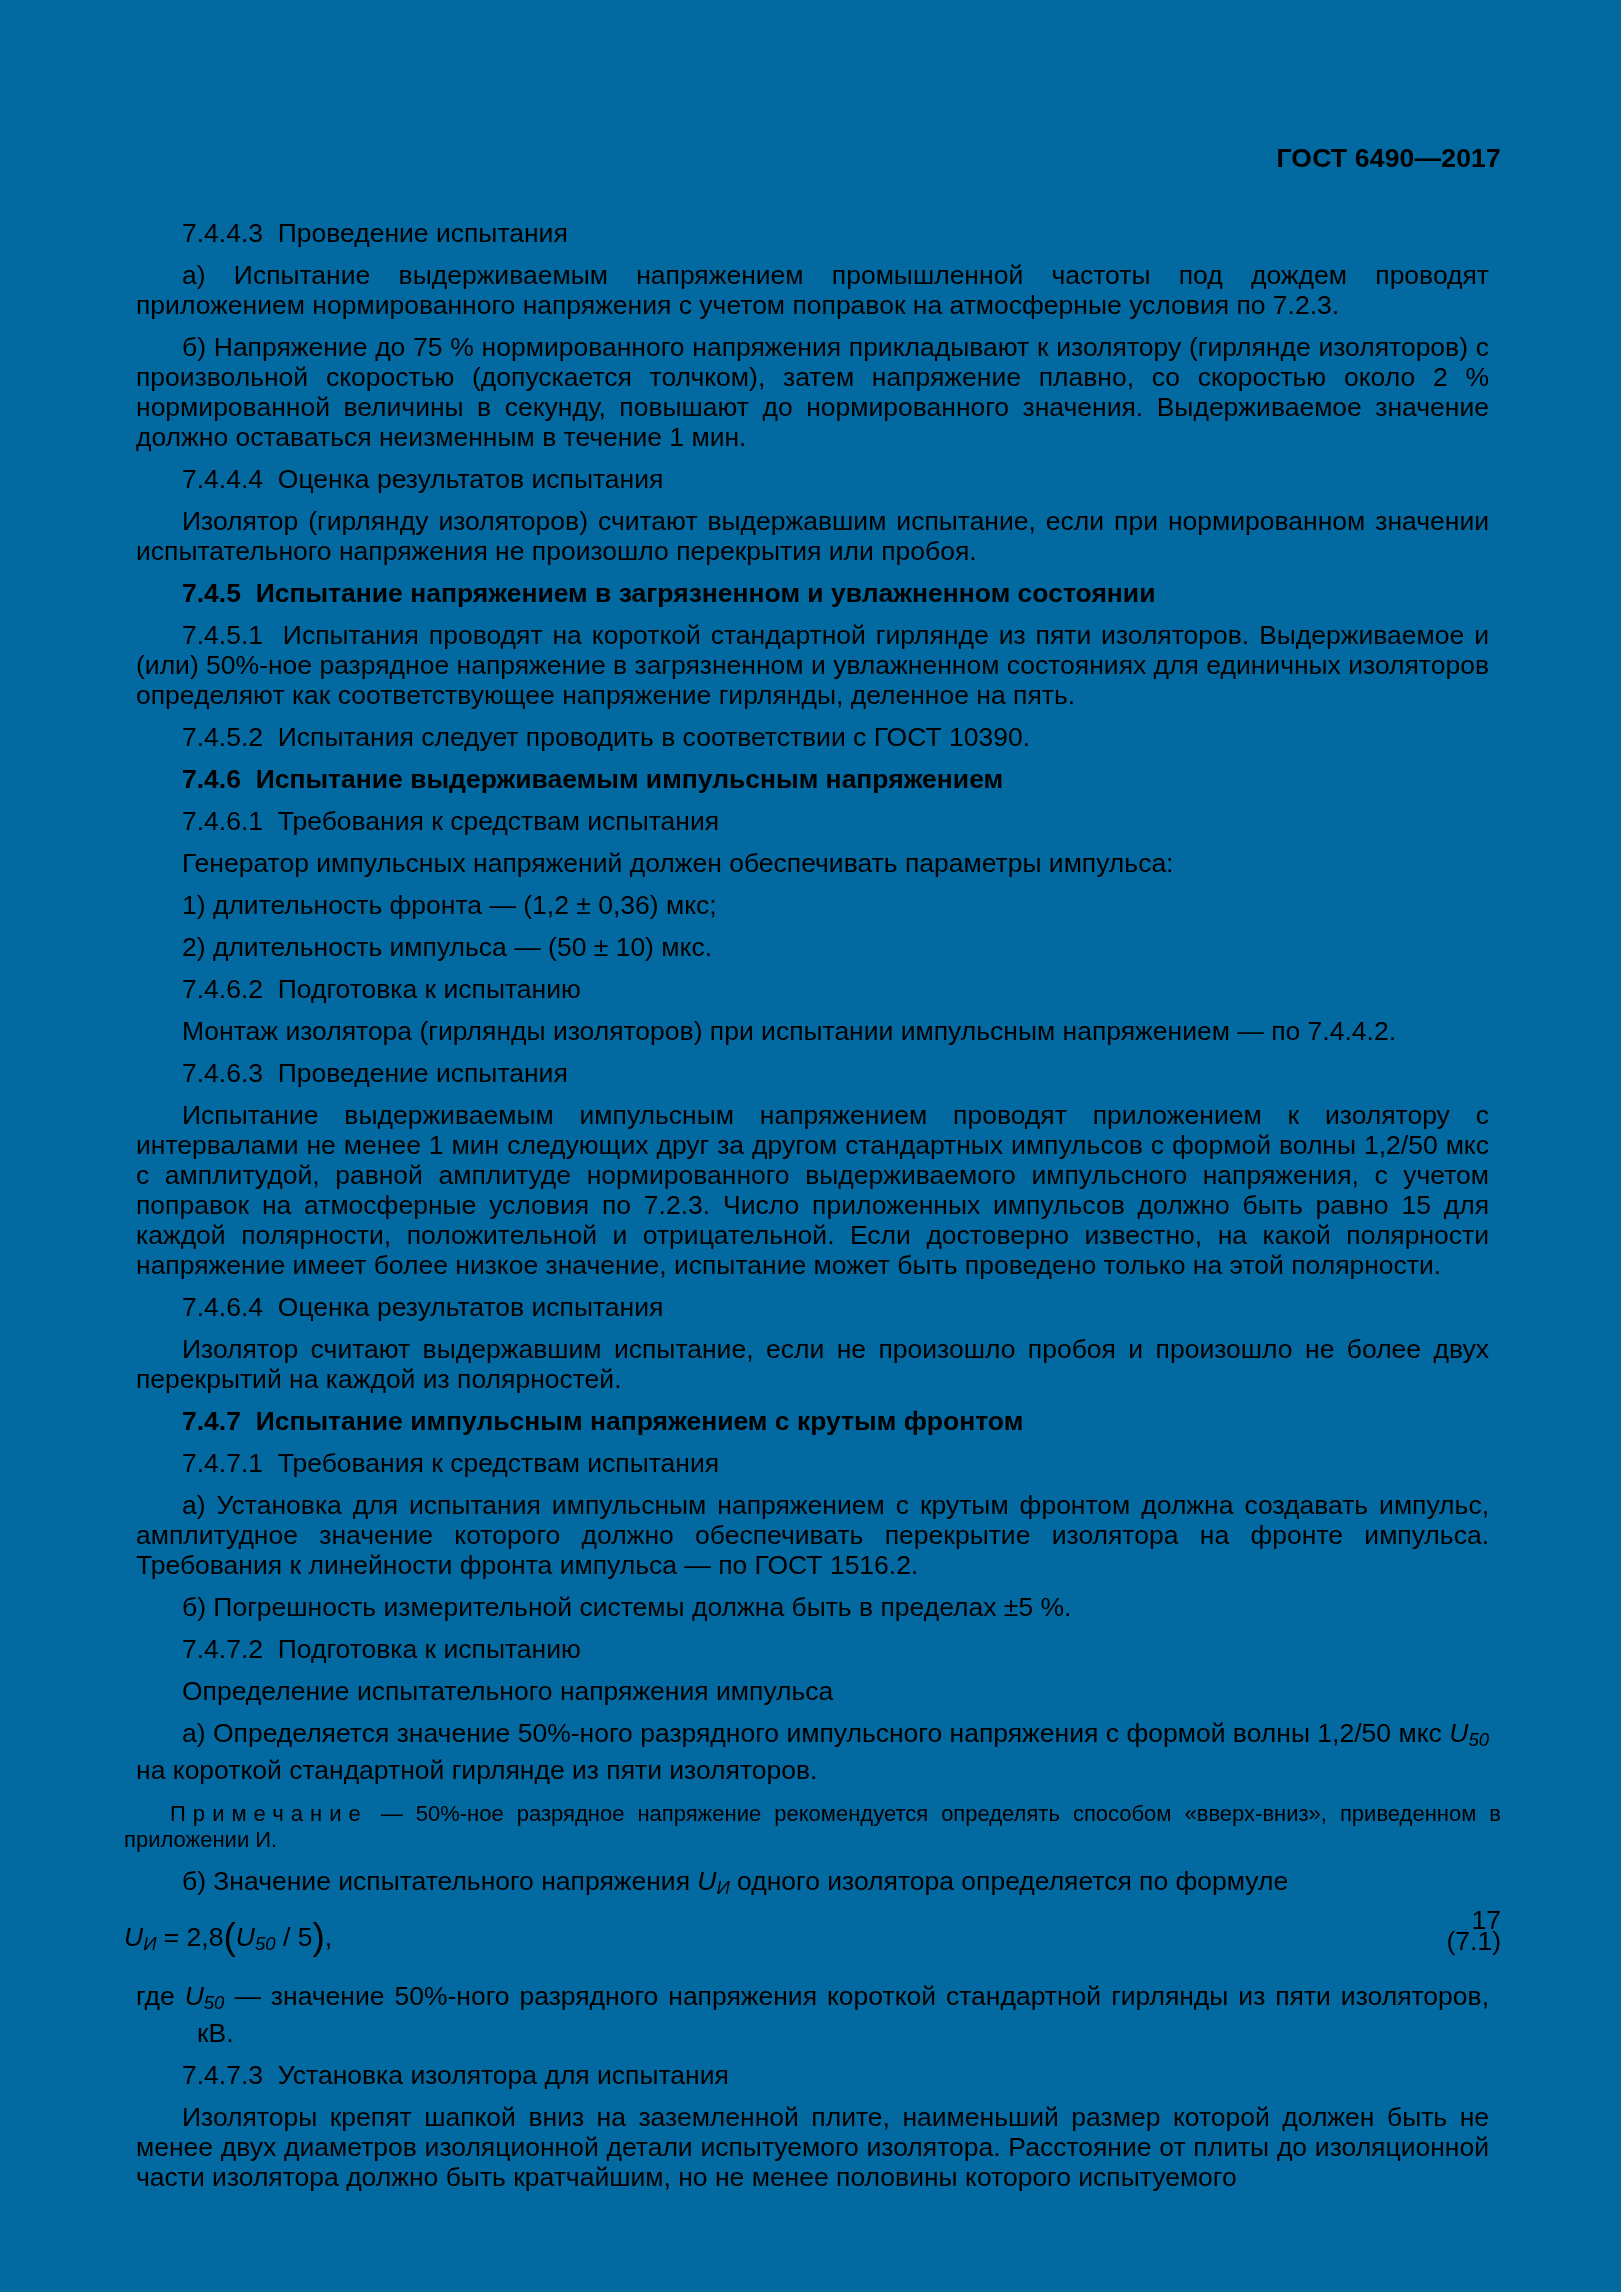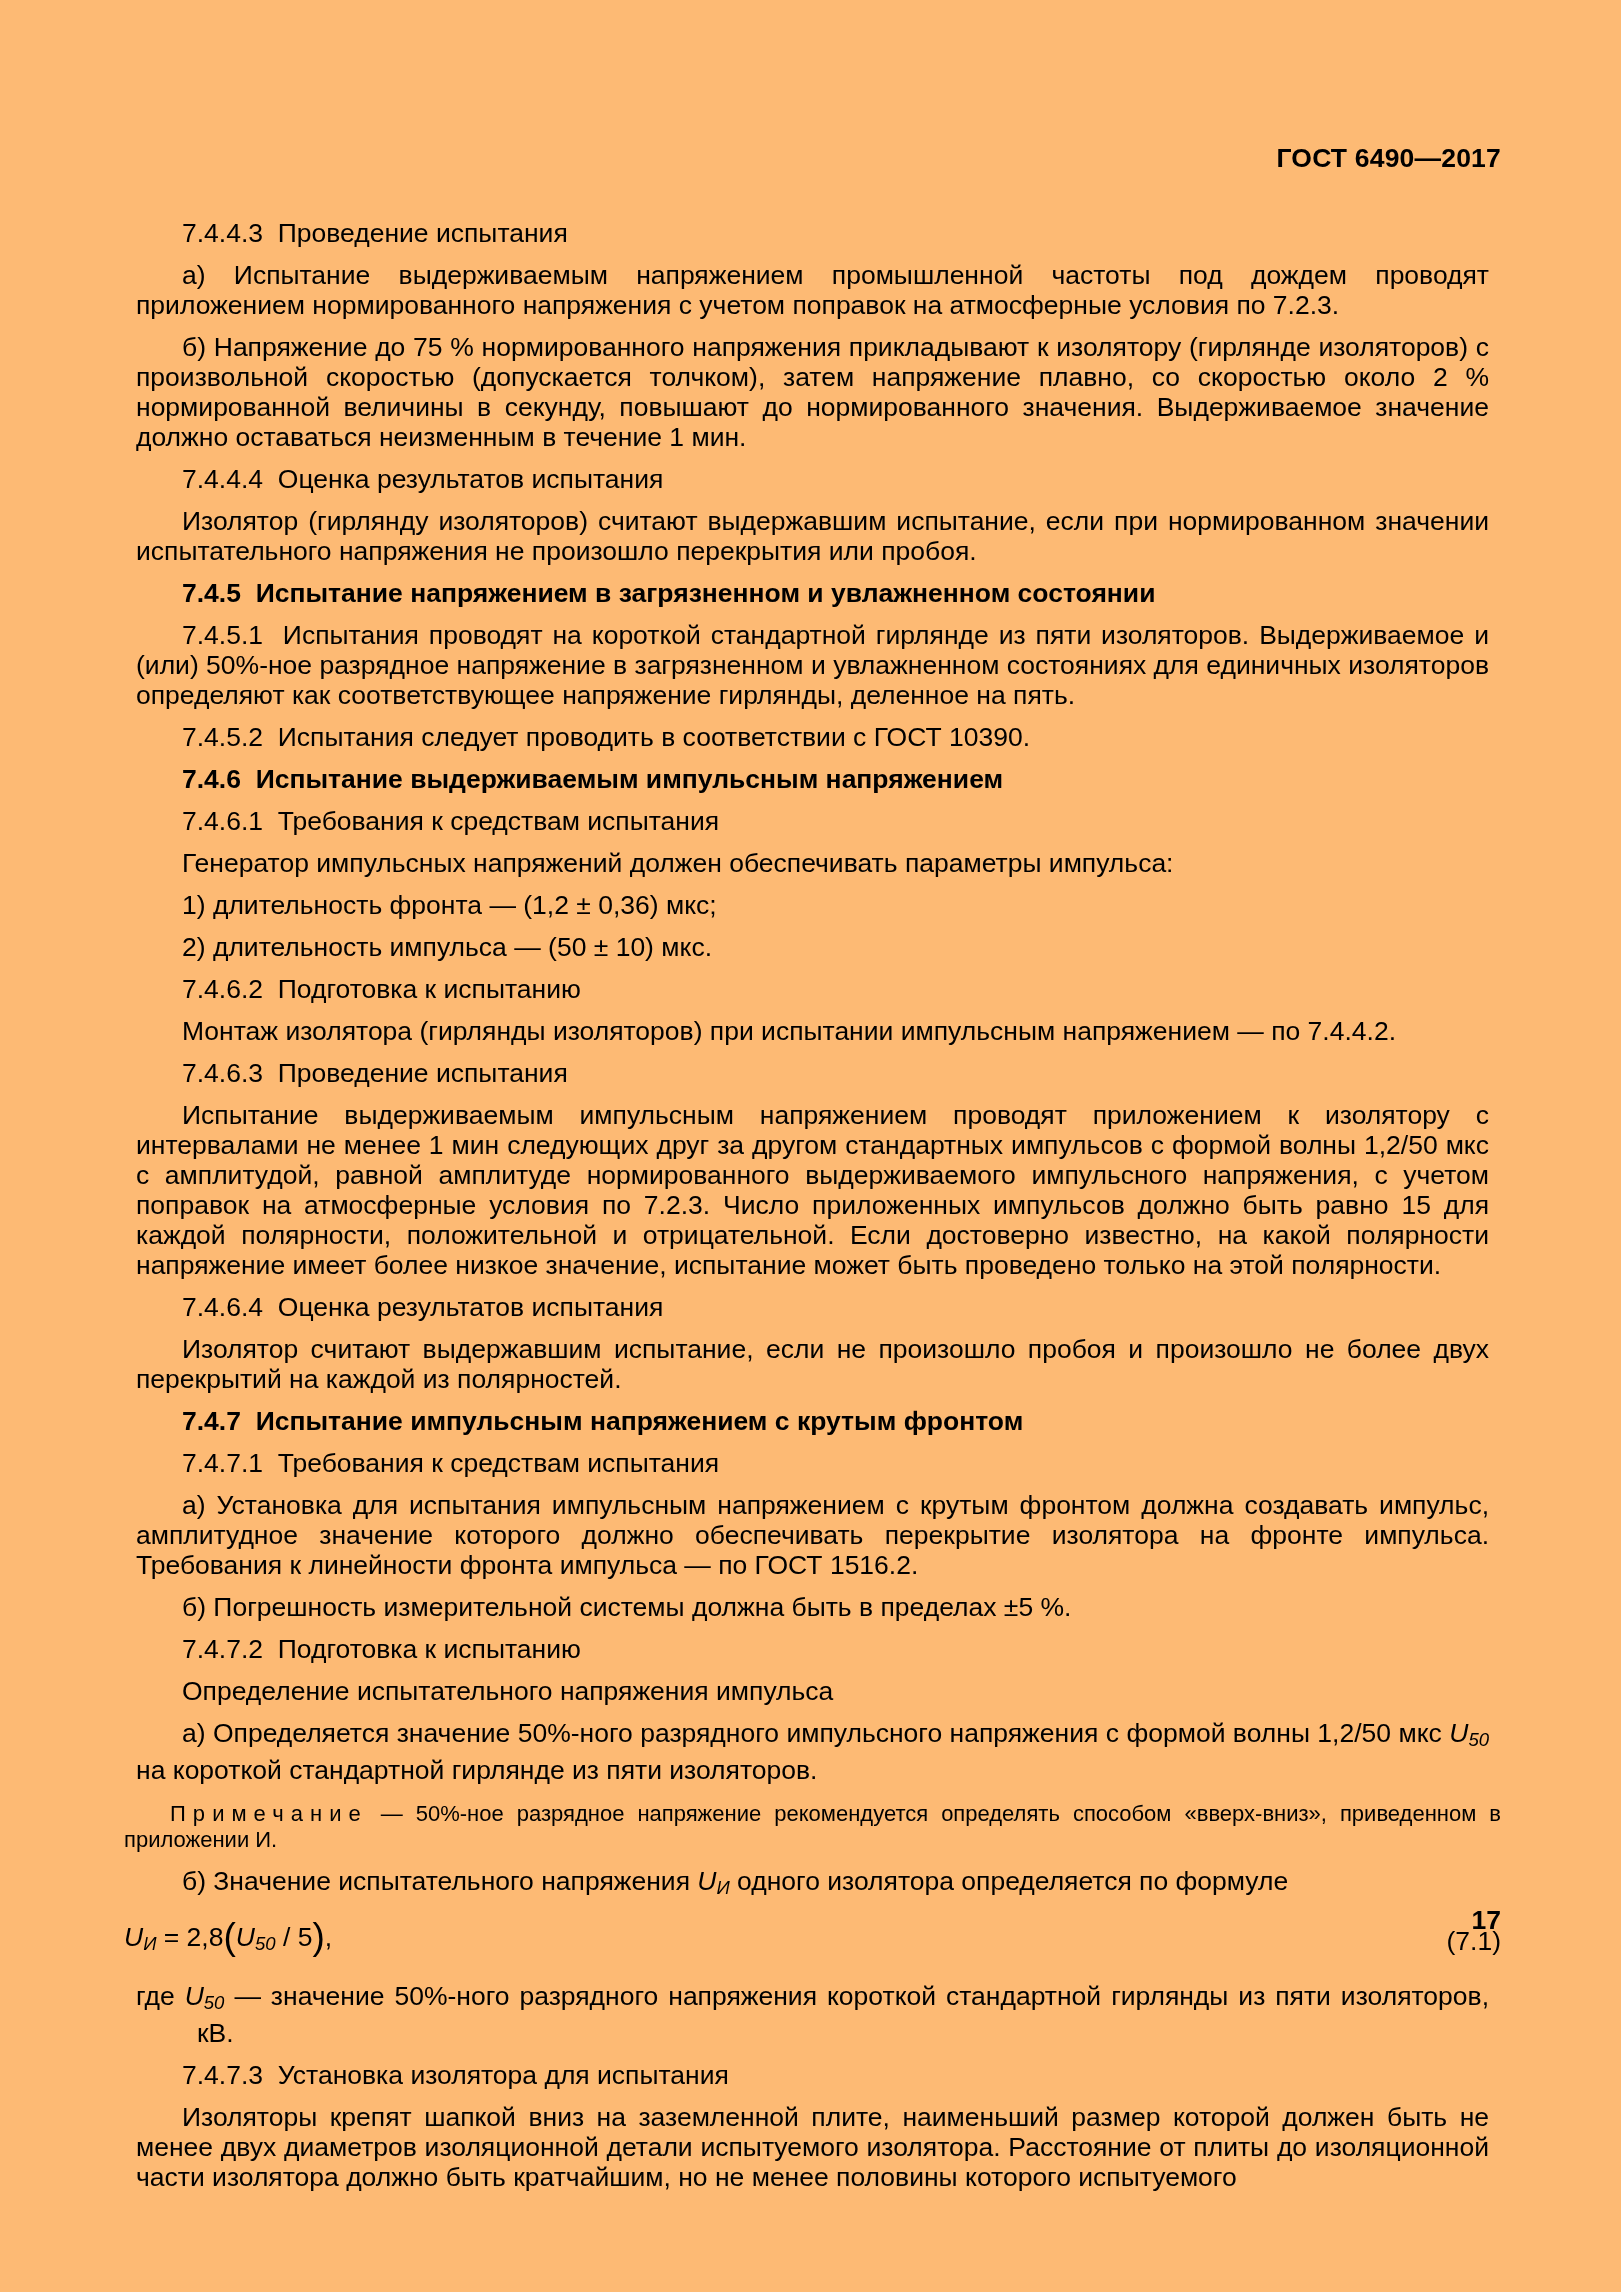--- a/index.html
+++ b/index.html
@@ -5,21 +5,21 @@
   * { box-sizing: border-box; }
   html, body {
     margin: 0;
     padding: 0;
     background: #ffffff;
   }
   .page {
     position: relative;
     width: 1621px;
     height: 2293px;
-    background: #fdba74;
+    background: #0369a1;
     color: #000000;
     font-family: "Liberation Sans", "DejaVu Sans", sans-serif;
     overflow: hidden;
     padding-left: 42px;
   }
   .doc-header {
     position: absolute;
     top: 143px;
     right: 120px;
     font-size: 26.5px;
@@ -79,21 +79,20 @@
     right: 0;
     top: 50%;
     transform: translateY(-50%);
     font-size: 26.5px;
   }
   .page-number {
     position: absolute;
     top: 1905px;
     right: 120px;
     font-size: 26.5px;
-    font-weight: bold;
   }
 </style>
 </head>
 <body>
 
 <div class="page">
   <div class="doc-header">ГОСТ 6490—2017</div>
 
   <div class="document-body">
       <p class="para body">7.4.4.3&nbsp; Проведение испытания</p>

